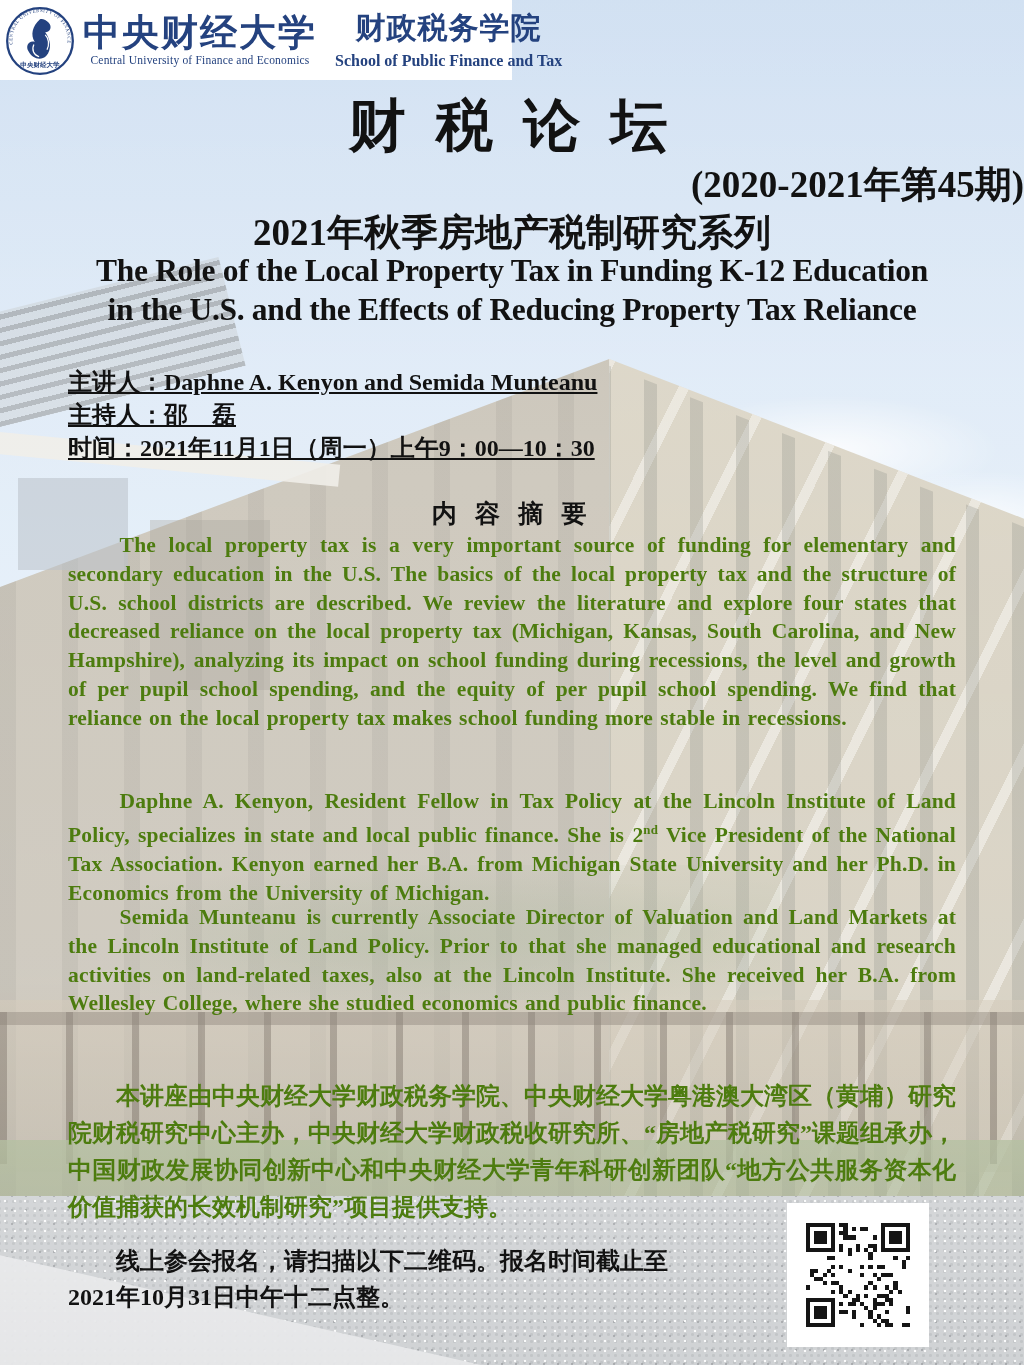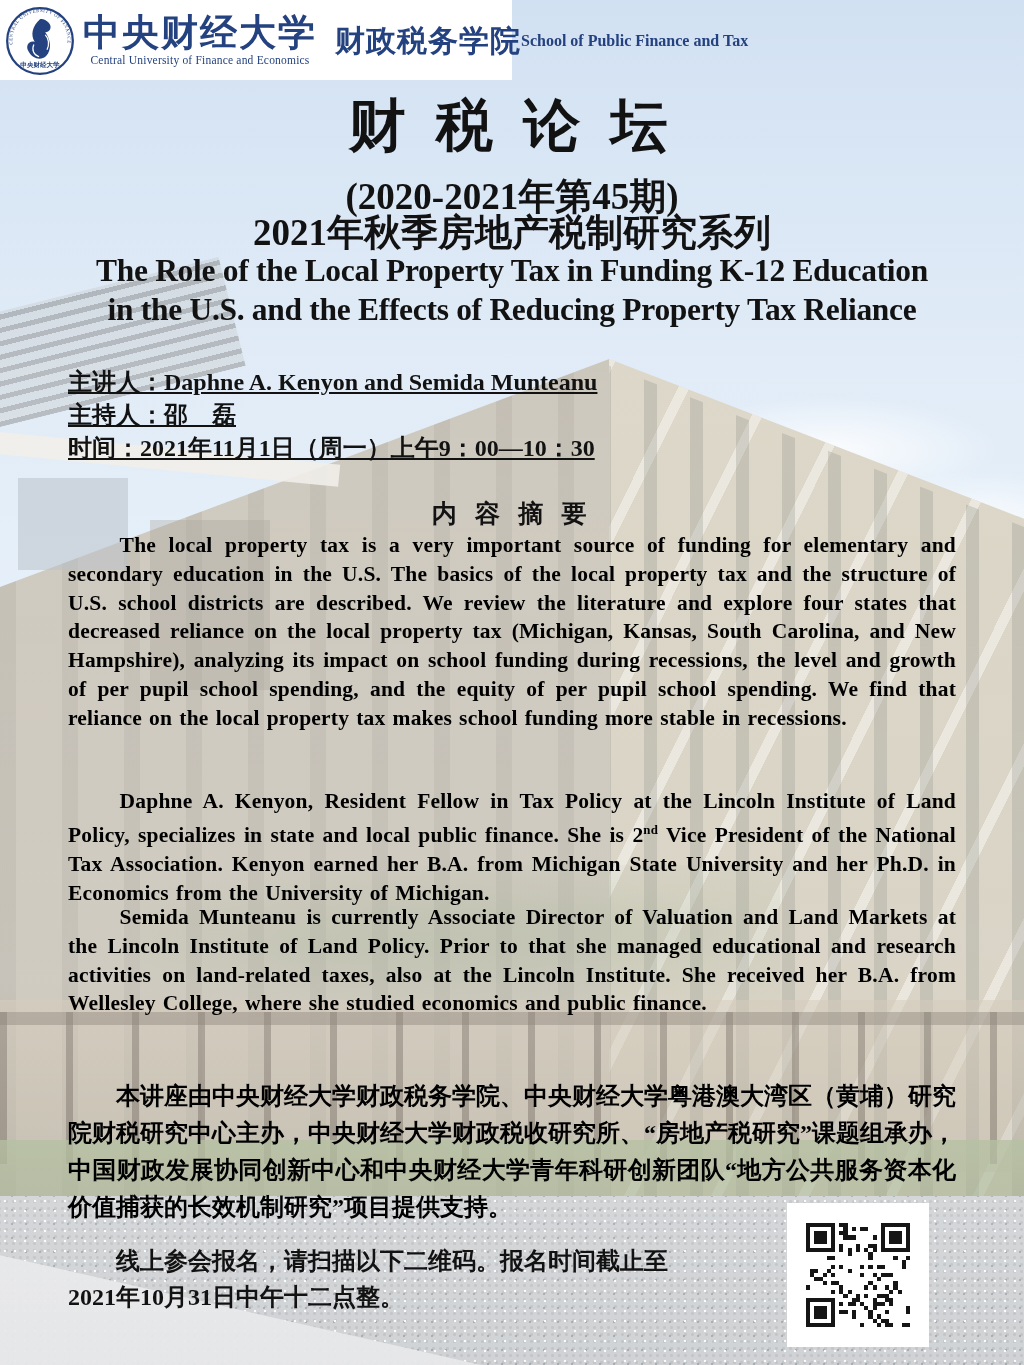--- a/index.html
+++ b/index.html
@@ -51,39 +51,39 @@
   .wash{inset:0;background:linear-gradient(180deg,rgba(255,255,255,.16) 0%,rgba(255,255,255,.34) 28%,
     rgba(255,255,255,.38) 72%,rgba(255,255,255,.22) 100%);}
   
   .banner{position:absolute;left:0;top:0;width:512px;height:80px;background:#ffffff;z-index:2;
     display:flex;align-items:center;box-sizing:border-box;padding-left:5px;}
   .seal{flex:0 0 auto;margin-top:2px;}
   .uni-block{display:flex;flex-direction:column;align-items:center;margin-left:8px;}
   .uni-cn{font-size:37px;font-weight:700;color:#24427f;line-height:1.05;letter-spacing:2px;white-space:nowrap;}
   .uni-en{font-size:11.5px;font-weight:400;color:#24427f;margin-top:1px;white-space:nowrap;letter-spacing:.2px;}
   .divider{width:2px;height:58px;background:#24427f;margin:0 10px 0 8px;}
-  .school-block{display:flex;flex-direction:row;align-items:flex-start;}
+  .school-block{display:flex;flex-direction:column;align-items:center;}
   .school-cn{font-family:"Liberation Sans","DejaVu Sans",sans-serif;font-size:30px;font-weight:700;
     color:#24427f;line-height:1.1;letter-spacing:1px;white-space:nowrap;}
   .school-en{font-size:16px;font-weight:700;color:#24427f;margin-top:8px;white-space:nowrap;}
   
   .content{position:absolute;inset:0;z-index:1;border-radius:7px;}
   .abs{position:absolute;}
   .title-cn{left:0;width:100%;top:95px;text-align:center;font-size:57px;font-weight:700;
     letter-spacing:8px;line-height:1.1;}
-  .sub1{left:0;width:100%;top:172px;text-align:center;font-size:37px;font-weight:700;}
+  .sub1{left:0;width:100%;top:160px;text-align:right;font-size:37px;font-weight:700;}
   .sub2{left:0;width:100%;top:208px;text-align:center;font-size:37px;font-weight:700;}
   .etitle{left:0;width:100%;top:251px;text-align:center;font-size:31.5px;font-weight:700;
     line-height:39px;letter-spacing:-0.3px;}
   .etitle div{white-space:nowrap;}
   .info{left:68px;top:366px;font-size:24px;font-weight:700;line-height:33px;text-decoration:underline;}
   .info .row{white-space:nowrap;}
   .abstract-heading{left:0;width:100%;top:497px;text-align:center;font-size:25px;font-weight:700;letter-spacing:6px;}
   .para{left:68px;width:888px;text-align:justify;font-size:21.5px;font-weight:700;
-    line-height:28.8px;letter-spacing:.2px;word-spacing:1.5px;color:#000000;}
+    line-height:28.8px;letter-spacing:.2px;word-spacing:1.5px;color:#4d7c0f;}
   .para.abstract{top:531px;text-indent:2.4em;}
   .para.kenyon{top:787px;text-indent:2.4em;}
   .para.munteanu{top:903px;text-indent:2.4em;}
   .para.orgs{top:1078px;font-size:24px;line-height:37px;text-indent:2em;letter-spacing:0;}
   .reg{left:68px;top:1243px;width:660px;font-size:24px;font-weight:700;line-height:36px;}
   .reg .l1{text-indent:2em;}
   sup{font-size:60%;vertical-align:super;}
   
   .qr-panel{position:absolute;left:787px;top:1203px;width:142px;height:144px;background:#ffffff;z-index:1;
     display:flex;align-items:center;justify-content:center;}

